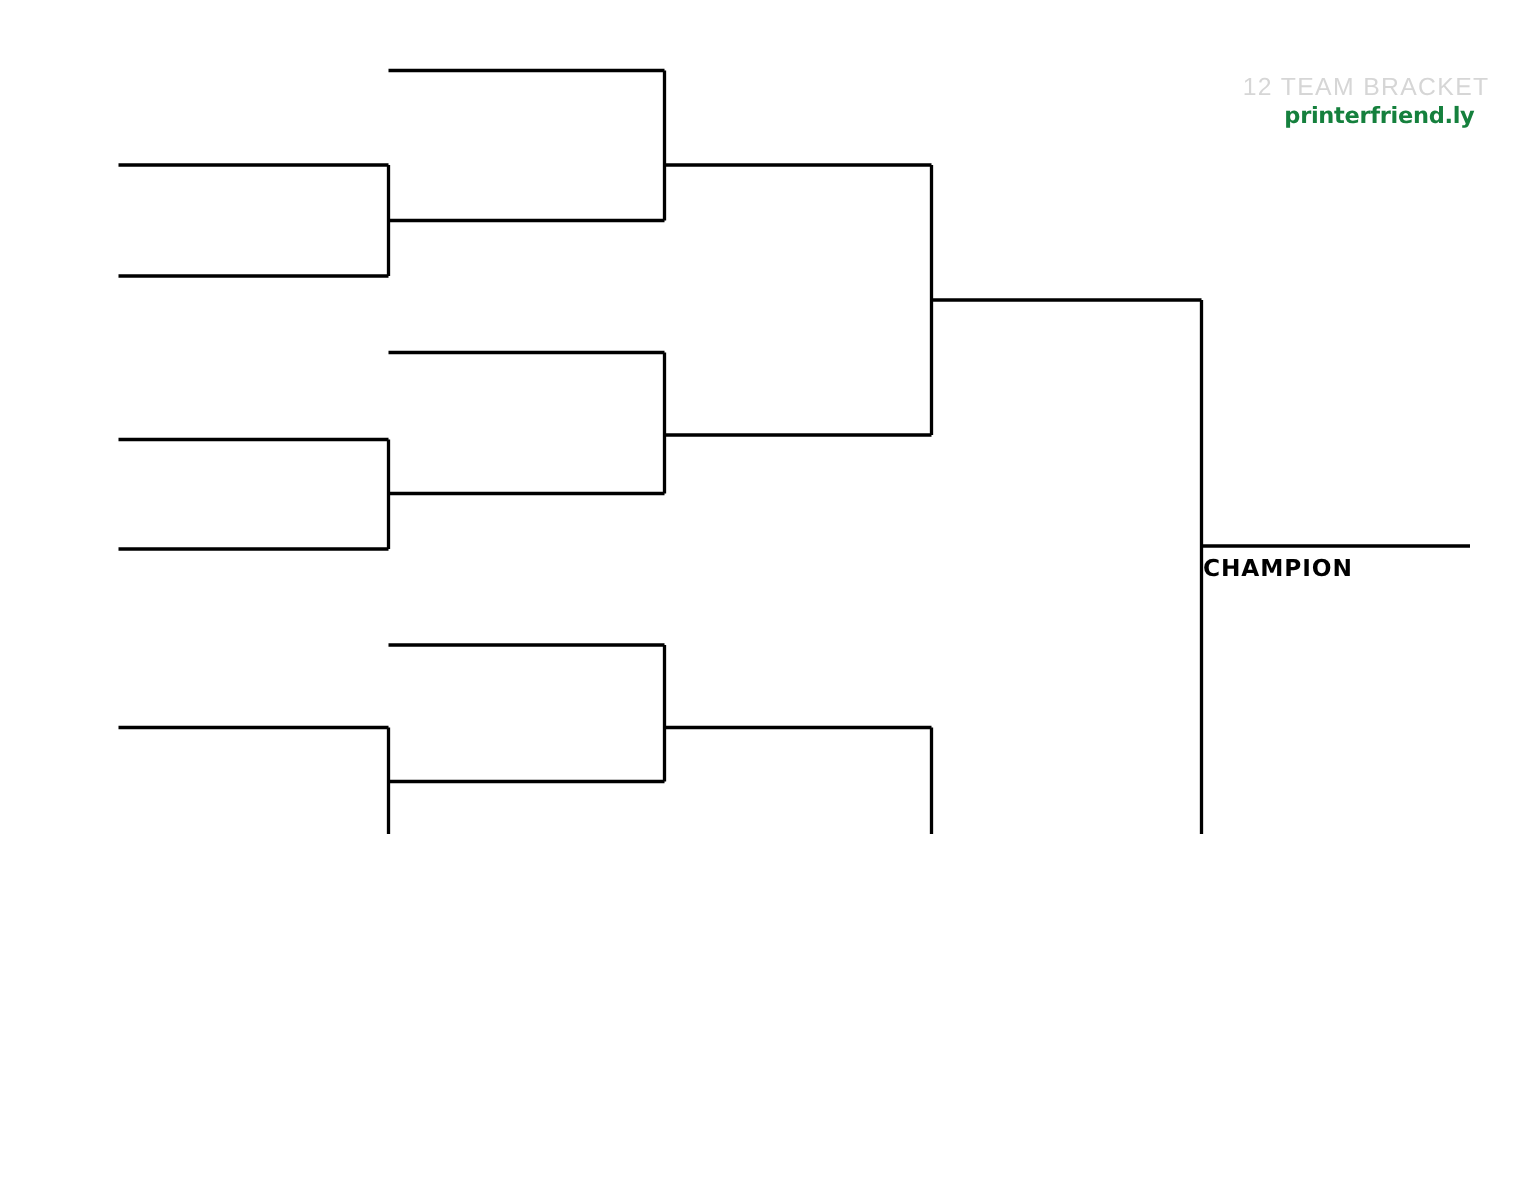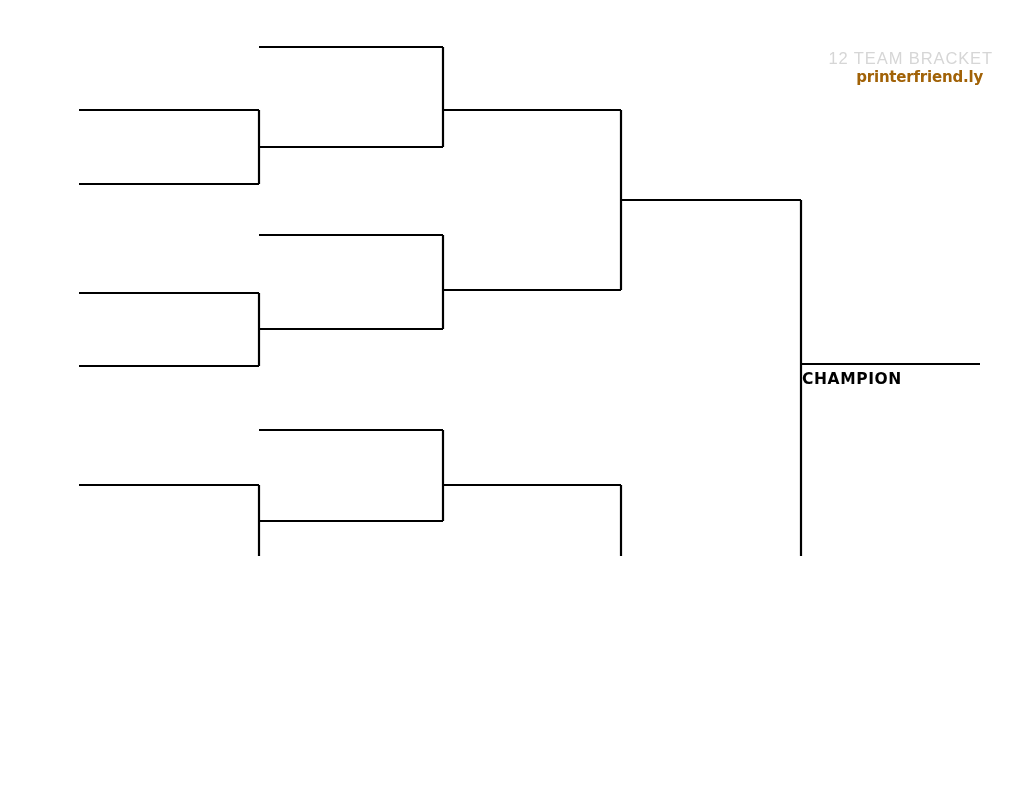--- a/index.html
+++ b/index.html
@@ -49,21 +49,21 @@
     font-weight: 400;
     white-space: nowrap;
   }
   #watermark-brand {
     display: block;
     margin-top: 3px;
     margin-right: 10px;
     font-family: "DejaVu Sans", sans-serif;
     font-size: 15px;
     letter-spacing: -0.2px;
-    color: #a16207;
+    color: #15803d;
     font-weight: 700;
     white-space: nowrap;
   }
   #champion-label {
     position: absolute;
     left: 802px;
     top: 370px;
     font-family: "DejaVu Sans", sans-serif;
     font-size: 15.5px;
     font-weight: 700;

